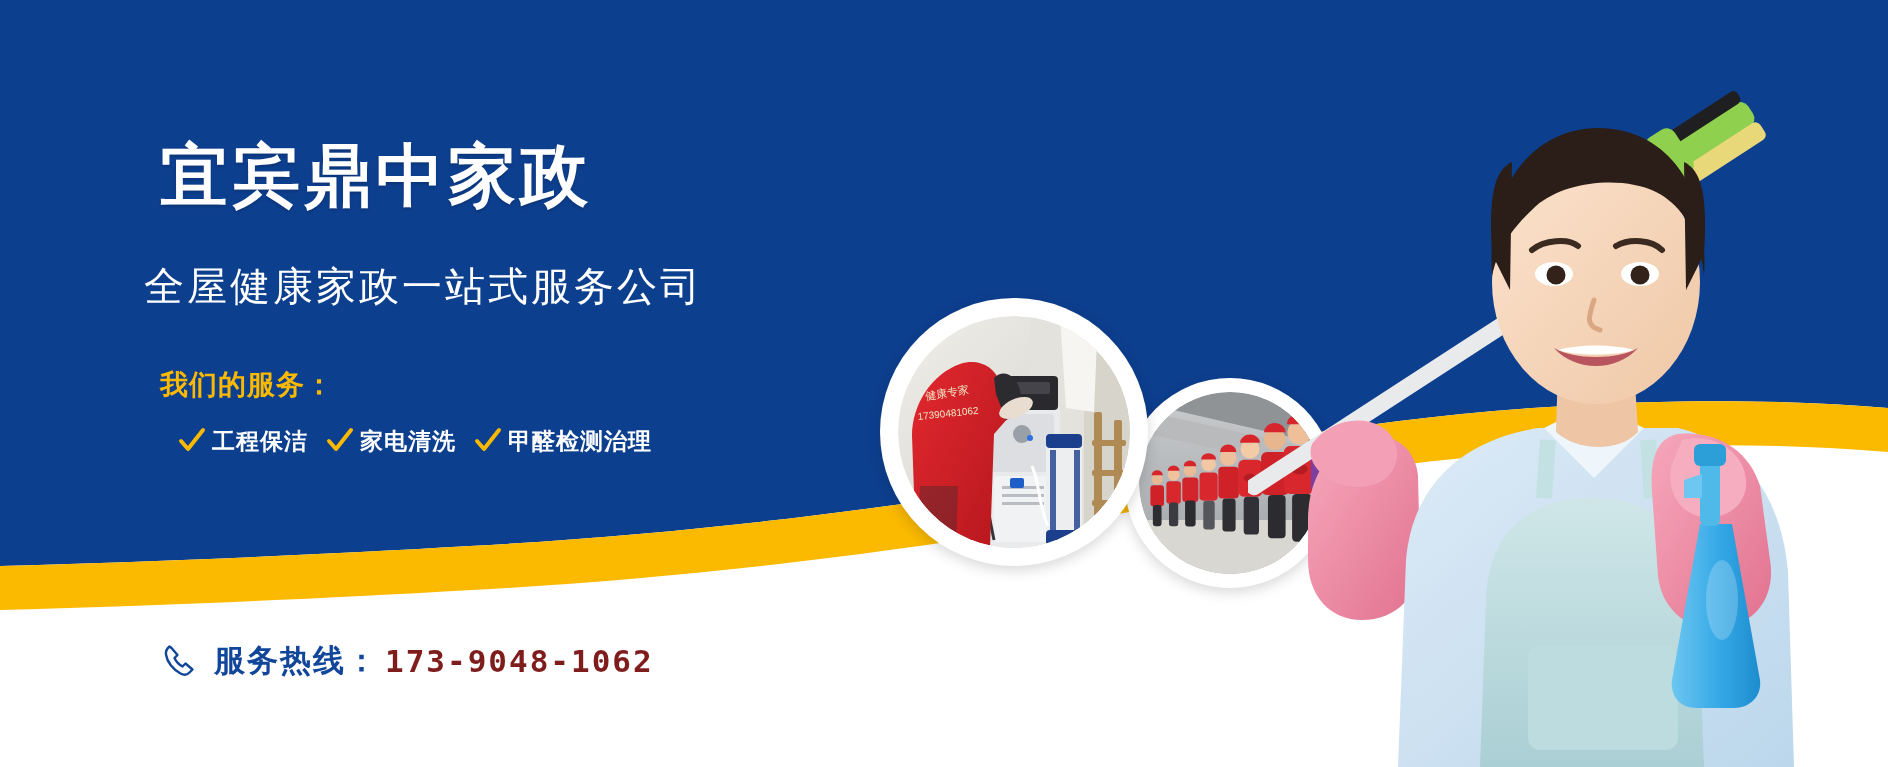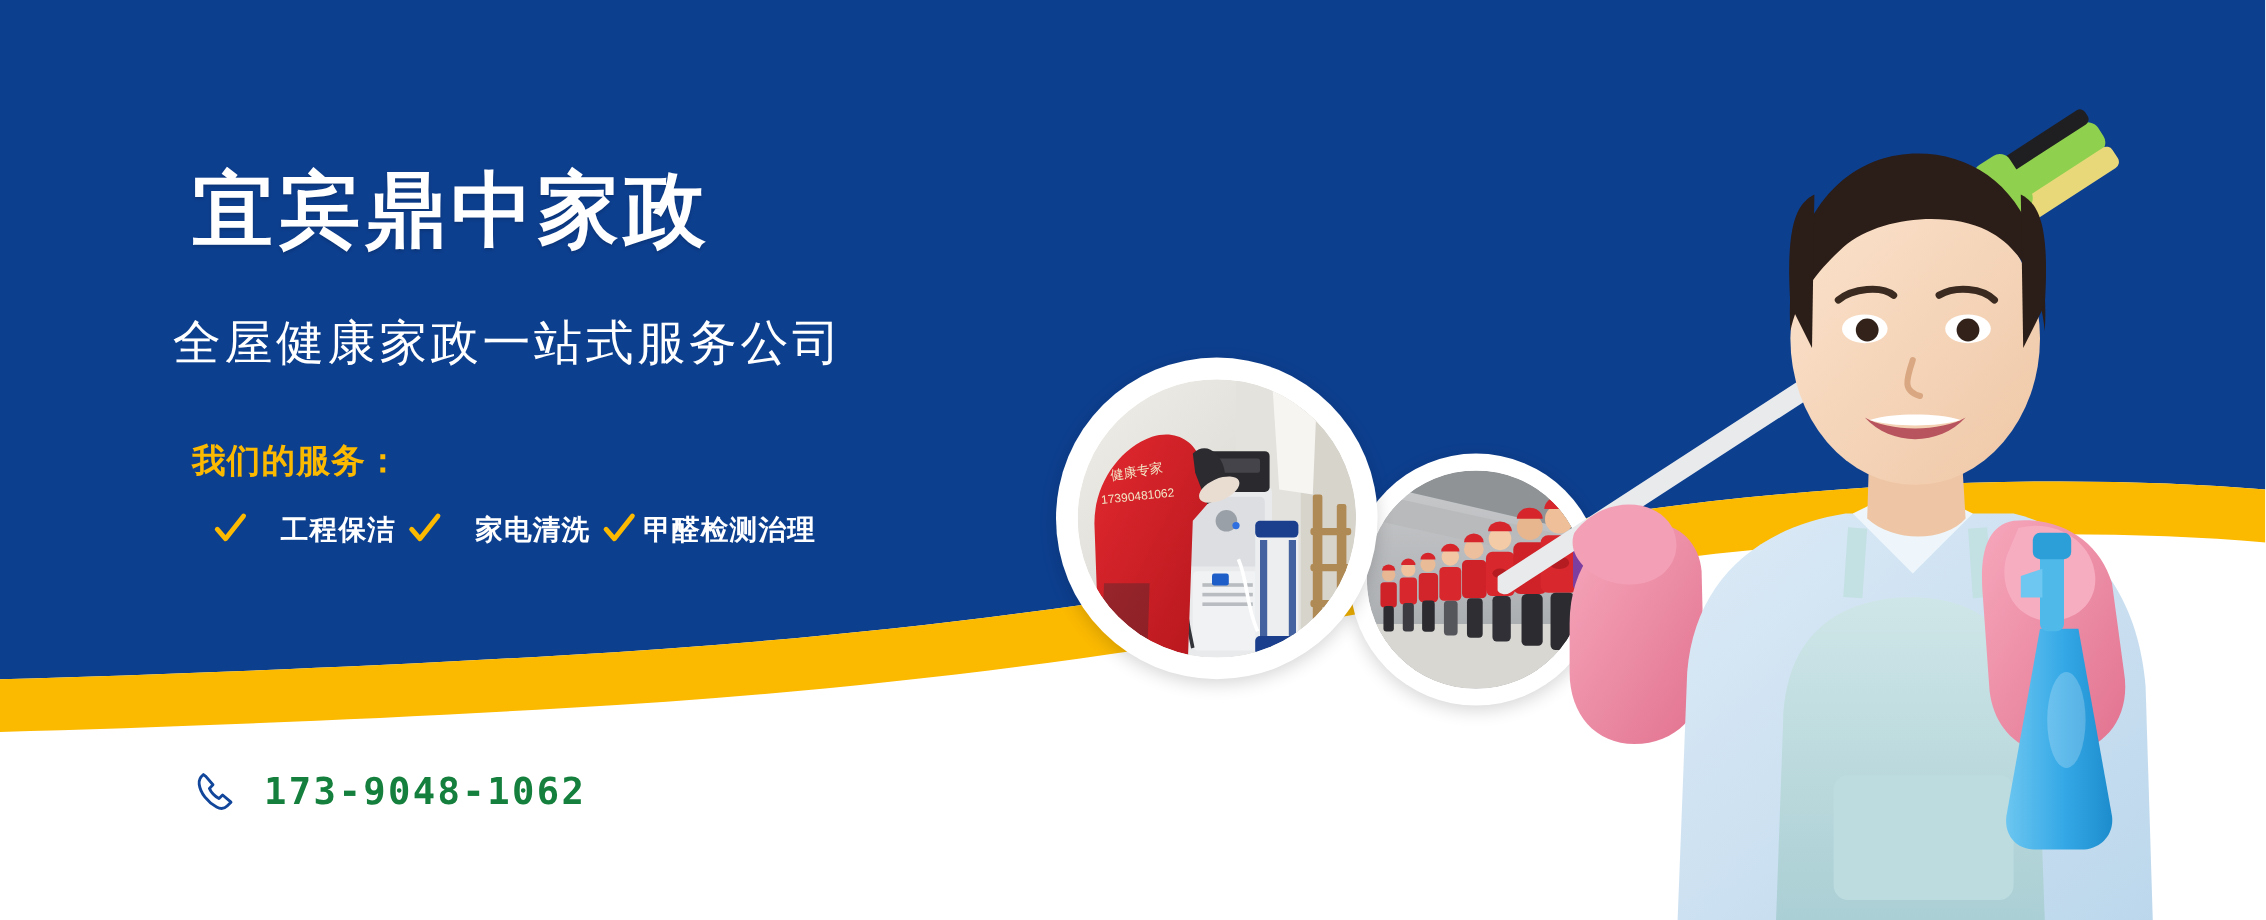--- a/index.html
+++ b/index.html
@@ -100,21 +100,21 @@
     letter-spacing: 1px;
   }
   .check-icon {
     width: 28px;
     height: 28px;
     margin-right: 6px;
     flex: 0 0 auto;
     display: block;
   }
   .col-w1 { min-width: 130px; }
-  .col-w2 { min-width: 130px; gap: 22px; }
+  .col-w2 { min-width: 130px; }
 
   
   .hotline {
     position: absolute;
     left: 160px;
     top: 640px;
     display: flex;
     align-items: center;
     white-space: nowrap;
   }
@@ -127,21 +127,21 @@
   }
   .hotline-text {
     font-size: 31px;
     font-weight: 700;
     color: #11469b;
     letter-spacing: 2px;
   }
   .hotline-number {
     font-size: 31px;
     font-weight: 700;
-    color: #15803d;
+    color: #7f1d1d;
     letter-spacing: 2px;
     font-family: "DejaVu Sans Mono", "Liberation Mono", monospace;
     margin-left: 6px;
   }
 
   
   .photo-circle {
     position: absolute;
     border-radius: 50%;
     background: #ffffff;
@@ -248,20 +248,21 @@
       </div>
 
     </div>
 
     <div class="hotline">
       <svg class="phone-icon" viewBox="0 0 40 40">
         <path d="M9.5 5.5 C7 7.5 5.5 10 6 13.5 C7 21 13 28.5 20.5 32.5
                  C24 34.5 27 34 29.5 31.5 L32.5 28.5 L25.5 22.5 L22.5 25.5
                  C19 23.5 16 20.5 14.5 17 L17.5 14 L11.5 7 Z" fill="none" stroke="#11469b" stroke-width="2.4" stroke-linejoin="round" stroke-linecap="round"></path>
       </svg>
+      <span class="hotline-text">服务热线：</span>
       <span class="hotline-number">173-9048-1062</span>
     </div>
 
   </div>
 
   <div class="photo-circle circle-b">
     <div class="photo-inner">
       <svg class="photo-svg" viewBox="0 0 182 182">
         <defs>
           <clipPath id="clipB">

